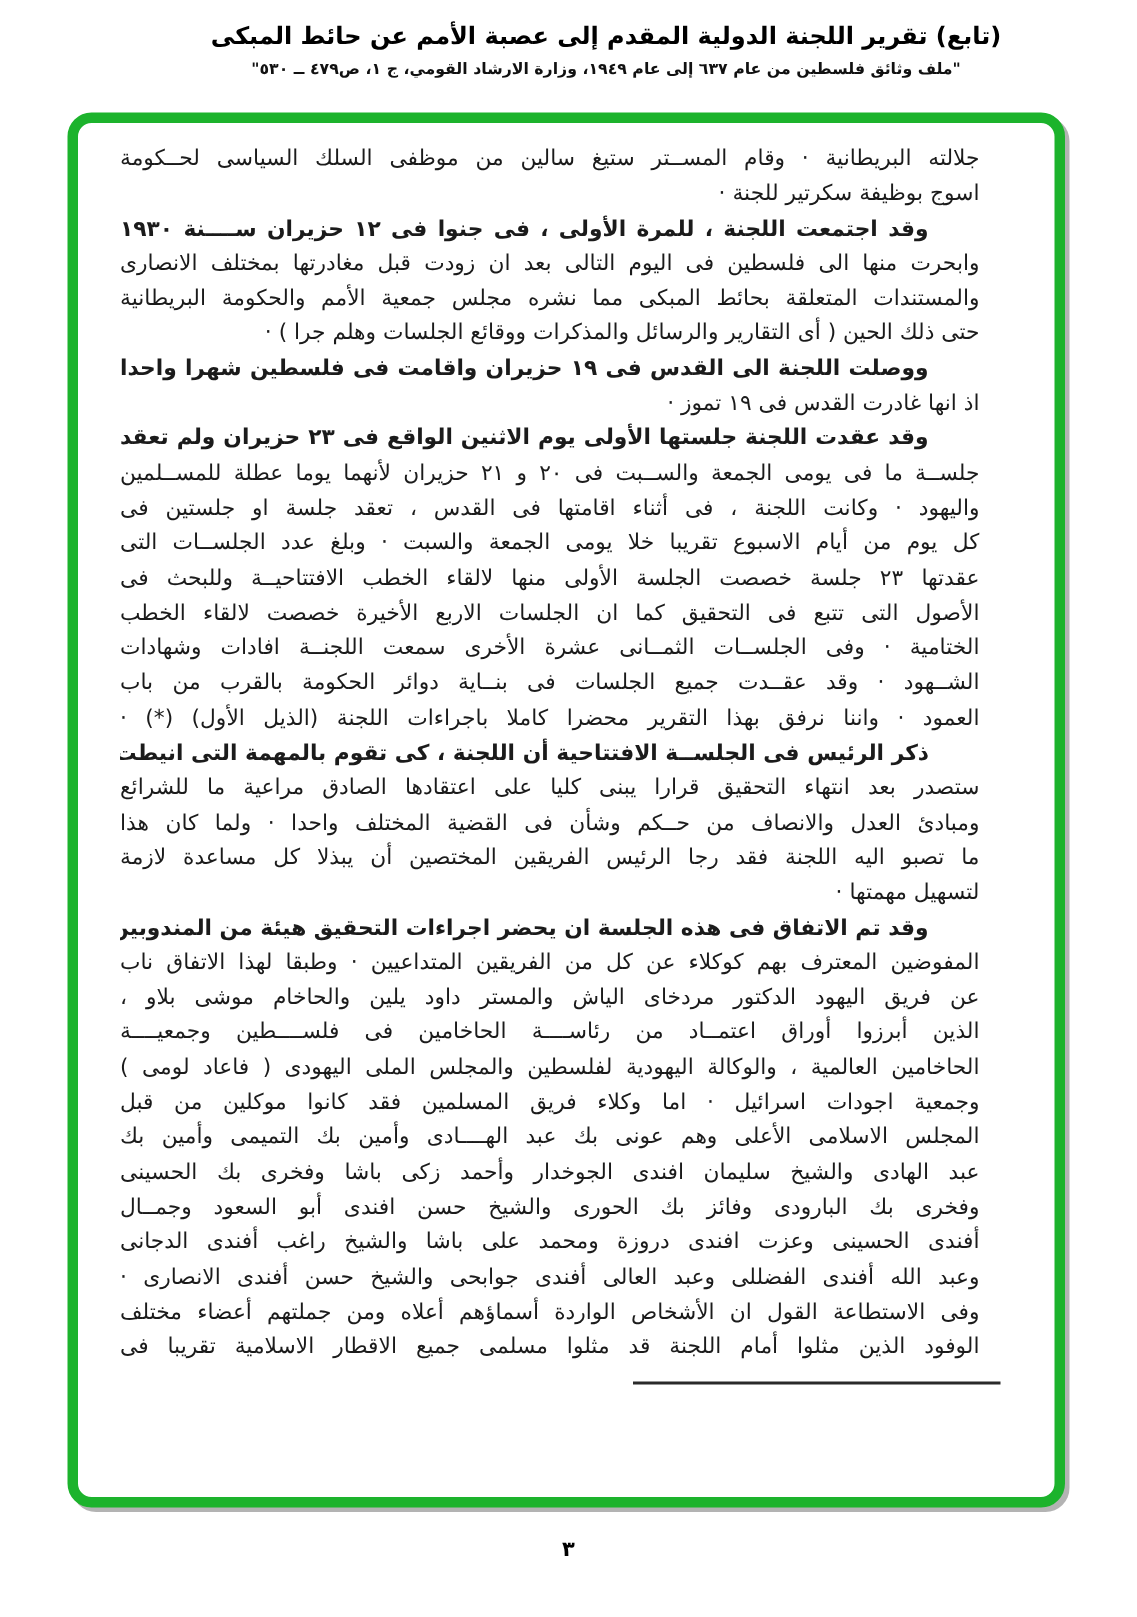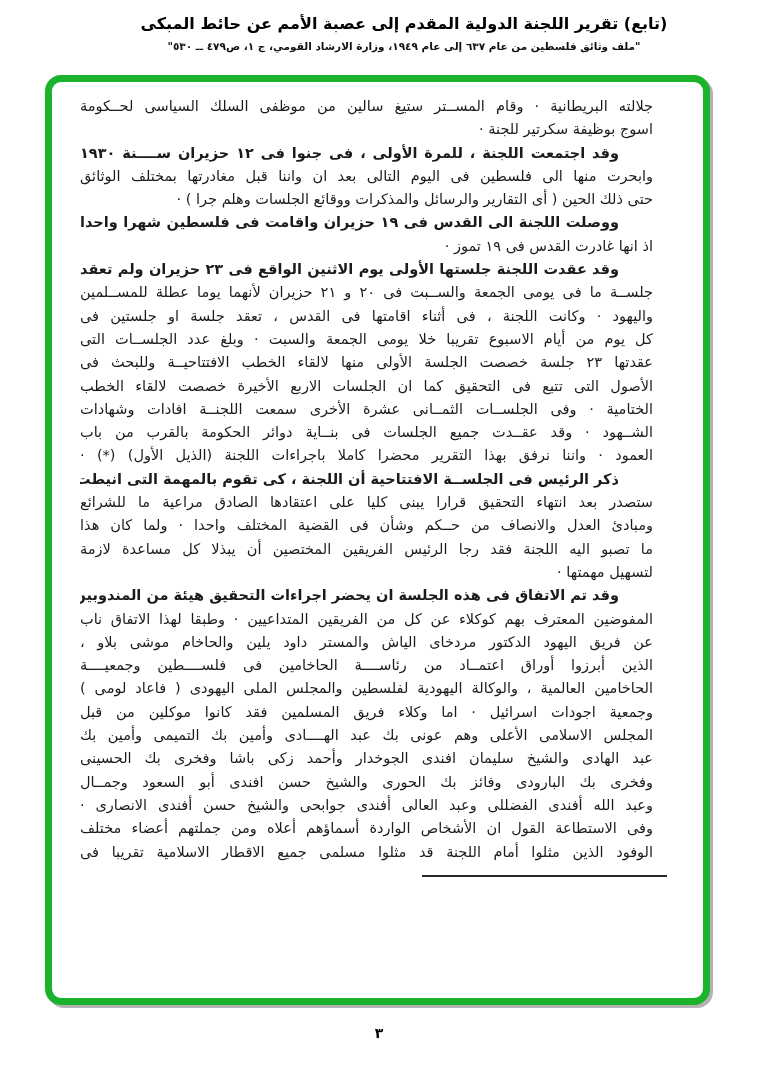--- a/index.html
+++ b/index.html
@@ -44,21 +44,22 @@
 
 <div class="doc-frame" style="border-color: rgb(28, 179, 44);">
   <div class="content">
     <div id="paragraphs">
         <div class="para">
           <div class="line">جلالته البريطانية · وقام المســتر ستيغ سالين من موظفى السلك السياسى لحــكومة</div>
           <div class="line end">اسوج بوظيفة سكرتير للجنة ·</div>
         </div>
         <div class="para">
           <div class="line indent">وقد اجتمعت اللجنة ، للمرة الأولى ، فى جنوا فى ١٢ حزيران ســــنة ١٩٣٠</div>
-          <div class="line">وابحرت منها الى فلسطين فى اليوم التالى بعد ان واننا قبل مغادرتها بمختلف الوثائق</div>
+          <div class="line">وابحرت منها الى فلسطين فى اليوم التالى بعد ان زودت قبل مغادرتها بمختلف الانصارى</div>
+          <div class="line">والمستندات المتعلقة بحائط المبكى مما نشره مجلس جمعية الأمم والحكومة البريطانية</div>
           <div class="line end">حتى ذلك الحين ( أى التقارير والرسائل والمذكرات ووقائع الجلسات وهلم جرا ) ·</div>
         </div>
         <div class="para">
           <div class="line indent">ووصلت اللجنة الى القدس فى ١٩ حزيران واقامت فى فلسطين شهرا واحدا</div>
           <div class="line end">اذ انها غادرت القدس فى ١٩ تموز ·</div>
         </div>
         <div class="para">
           <div class="line indent">وقد عقدت اللجنة جلستها الأولى يوم الاثنين الواقع فى ٢٣ حزيران ولم تعقد</div>
           <div class="line">جلســة ما فى يومى الجمعة والســبت فى ٢٠ و ٢١ حزيران لأنهما يوما عطلة للمســلمين</div>
           <div class="line">واليهود · وكانت اللجنة ، فى أثناء اقامتها فى القدس ، تعقد جلسة او جلستين فى</div>
@@ -79,20 +80,21 @@
         <div class="para">
           <div class="line indent">وقد تم الاتفاق فى هذه الجلسة ان يحضر اجراءات التحقيق هيئة من المندوبين</div>
           <div class="line">المفوضين المعترف بهم كوكلاء عن كل من الفريقين المتداعيين · وطبقا لهذا الاتفاق ناب</div>
           <div class="line">عن فريق اليهود الدكتور مردخاى الياش والمستر داود يلين والحاخام موشى بلاو ،</div>
           <div class="line">الذين أبرزوا أوراق اعتمــاد من رئاســــة الحاخامين فى فلســــطين وجمعيــــة</div>
           <div class="line">الحاخامين العالمية ، والوكالة اليهودية لفلسطين والمجلس الملى اليهودى ( فاعاد لومى )</div>
           <div class="line">وجمعية اجودات اسرائيل · اما وكلاء فريق المسلمين فقد كانوا موكلين من قبل</div>
           <div class="line">المجلس الاسلامى الأعلى وهم عونى بك عبد الهــــادى وأمين بك التميمى وأمين بك</div>
           <div class="line">عبد الهادى والشيخ سليمان افندى الجوخدار وأحمد زكى باشا وفخرى بك الحسينى</div>
           <div class="line">وفخرى بك البارودى وفائز بك الحورى والشيخ حسن افندى أبو السعود وجمــال</div>
+          <div class="line">أفندى الحسينى وعزت افندى دروزة ومحمد على باشا والشيخ راغب أفندى الدجانى</div>
           <div class="line">وعبد الله أفندى الفضللى وعبد العالى أفندى جوابحى والشيخ حسن أفندى الانصارى ·</div>
           <div class="line">وفى الاستطاعة القول ان الأشخاص الواردة أسماؤهم أعلاه ومن جملتهم أعضاء مختلف</div>
           <div class="line">الوفود الذين مثلوا أمام اللجنة قد مثلوا مسلمى جميع الاقطار الاسلامية تقريبا فى</div>
         </div>
       </div>
     <hr class="footnote-rule">
   </div>
 </div>
 
 <div class="page-number">٣</div>

